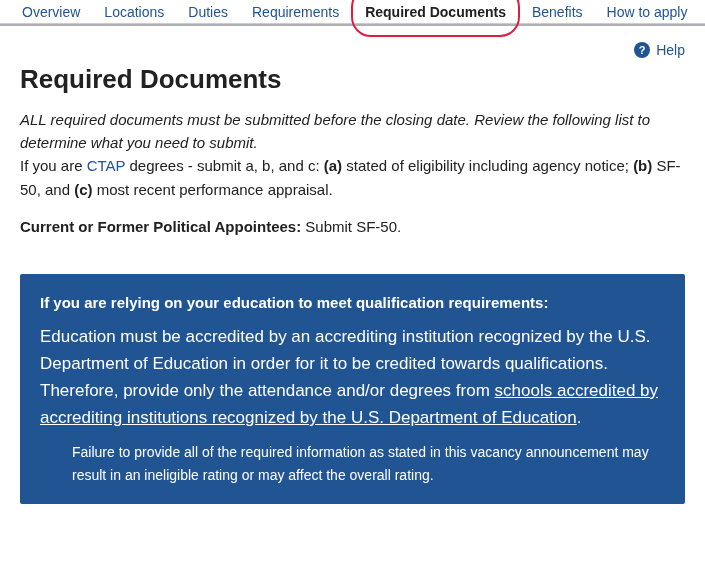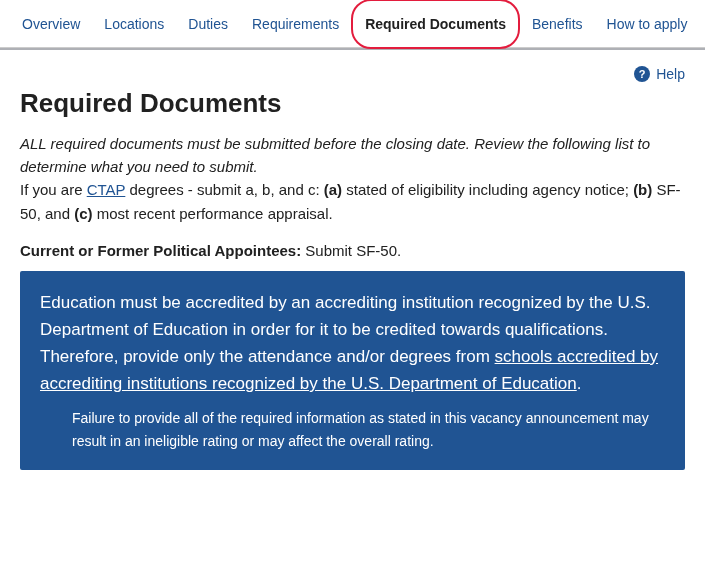--- a/index.html
+++ b/index.html
@@ -11,21 +11,21 @@
       width: 705px;
     }
 
     
     .nav-bar {
       display: flex;
       align-items: center;
       border-bottom: 1px solid #ccc;
       padding: 0 10px;
       background: #fff;
-      height: 48px;
+      height: 24px;
     }
     .nav-item {
       padding: 8px 12px;
       font-size: 14px;
       color: #205493;
       cursor: pointer;
       white-space: nowrap;
       text-decoration: none;
       line-height: 36px;
     }
@@ -82,26 +82,25 @@
       font-style: italic;
     }
 
     .ctap-section {
       font-size: 15px;
       margin-bottom: 14px;
       line-height: 1.6;
     }
     .ctap-link {
       color: #205493;
-      text-decoration: underline;
     }
 
     .political-section {
       font-size: 15px;
-      margin-bottom: 8px;
+      margin-bottom: 35px;
       line-height: 1.5;
     }
 
     
     .blue-box {
       background: #205493;
       color: #fff;
       padding: 18px 20px;
       border-radius: 2px;
     }
@@ -161,19 +160,20 @@
 
   <p class="ctap-section">
     <span>If you are </span><a class="ctap-link">CTAP</a><span> degrees - submit a, b, and c: </span><strong>(a)</strong><span> stated of eligibility including agency notice; </span><strong>(b)</strong><span> SF-50, and </span><strong>(c)</strong><span> most recent performance appraisal.</span>
   </p>
 
   <p class="political-section">
     <strong>Current or Former Political Appointees:</strong><span> Submit SF-50.</span>
   </p>
 
   <div class="blue-box">
+    <div class="blue-box-title">If you are relying on your education to meet qualification requirements:</div>
     <div class="blue-box-body">
       <span>Education must be accredited by an accrediting institution recognized by the U.S. Department of Education in order for it to be credited towards qualifications. Therefore, provide only the attendance and/or degrees from </span><a class="blue-box-link">schools accredited by accrediting institutions recognized by the U.S. Department of Education</a><span>.</span>
     </div>
     <div class="blue-box-footer">Failure to provide all of the required information as stated in this vacancy announcement may result in an ineligible rating or may affect the overall rating.</div>
   </div>
 
 </div>
 
 </body></html>

